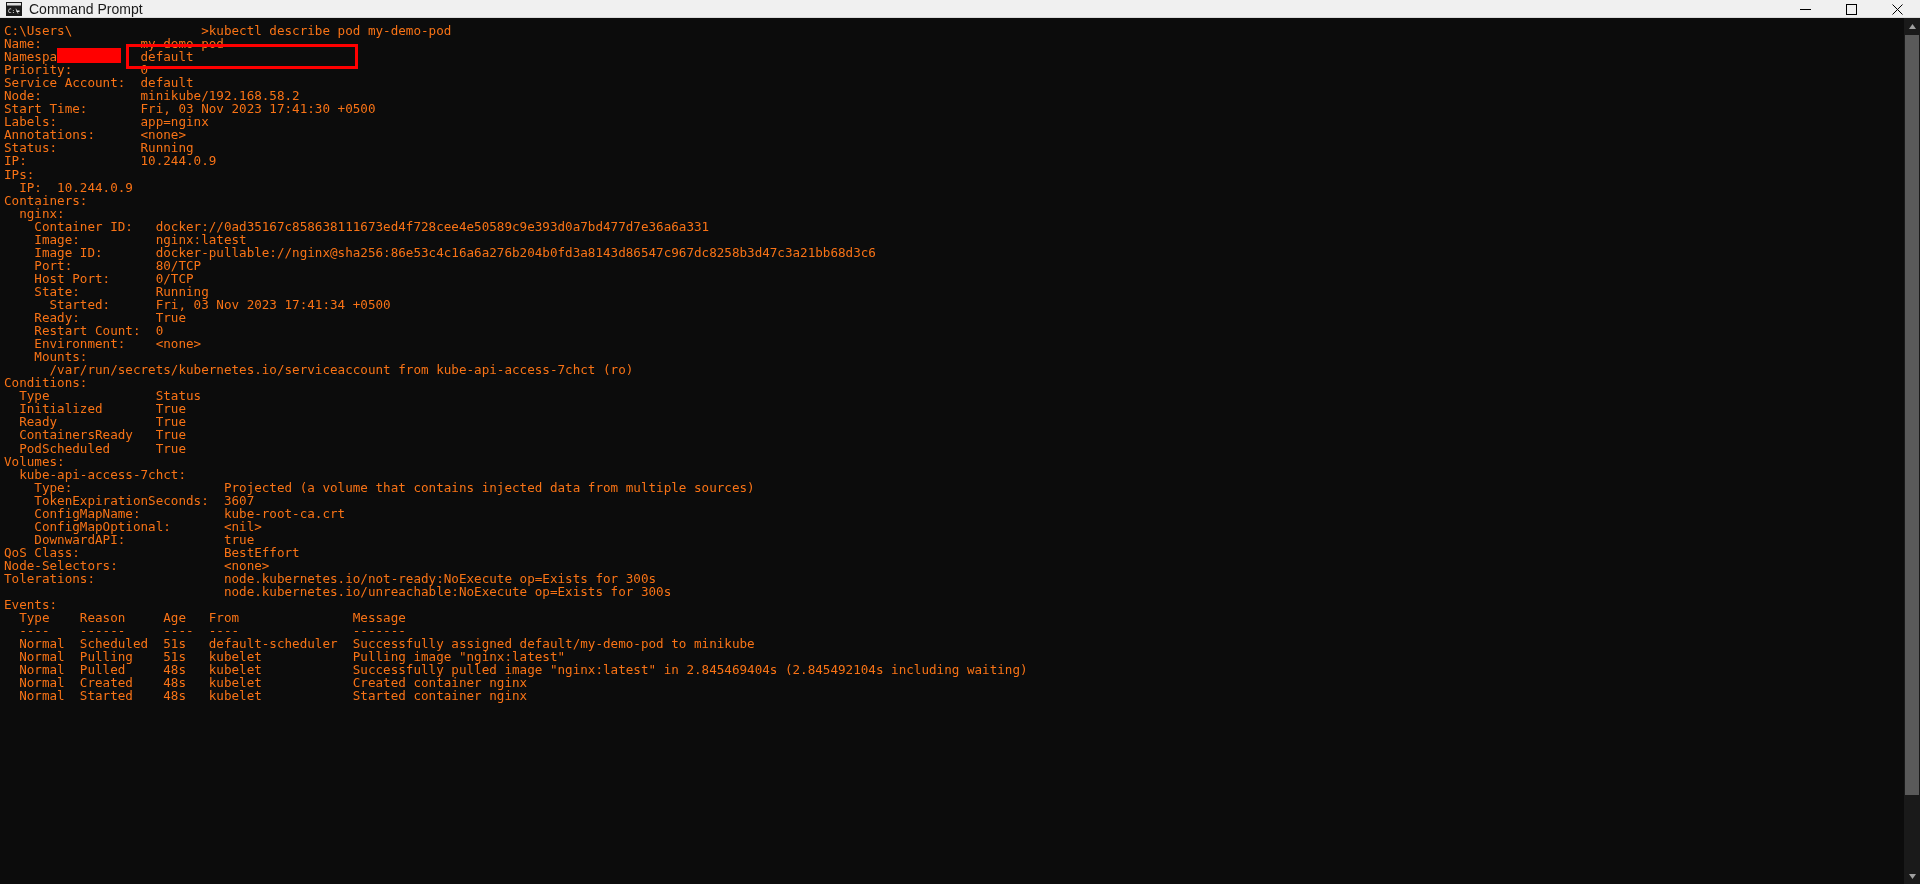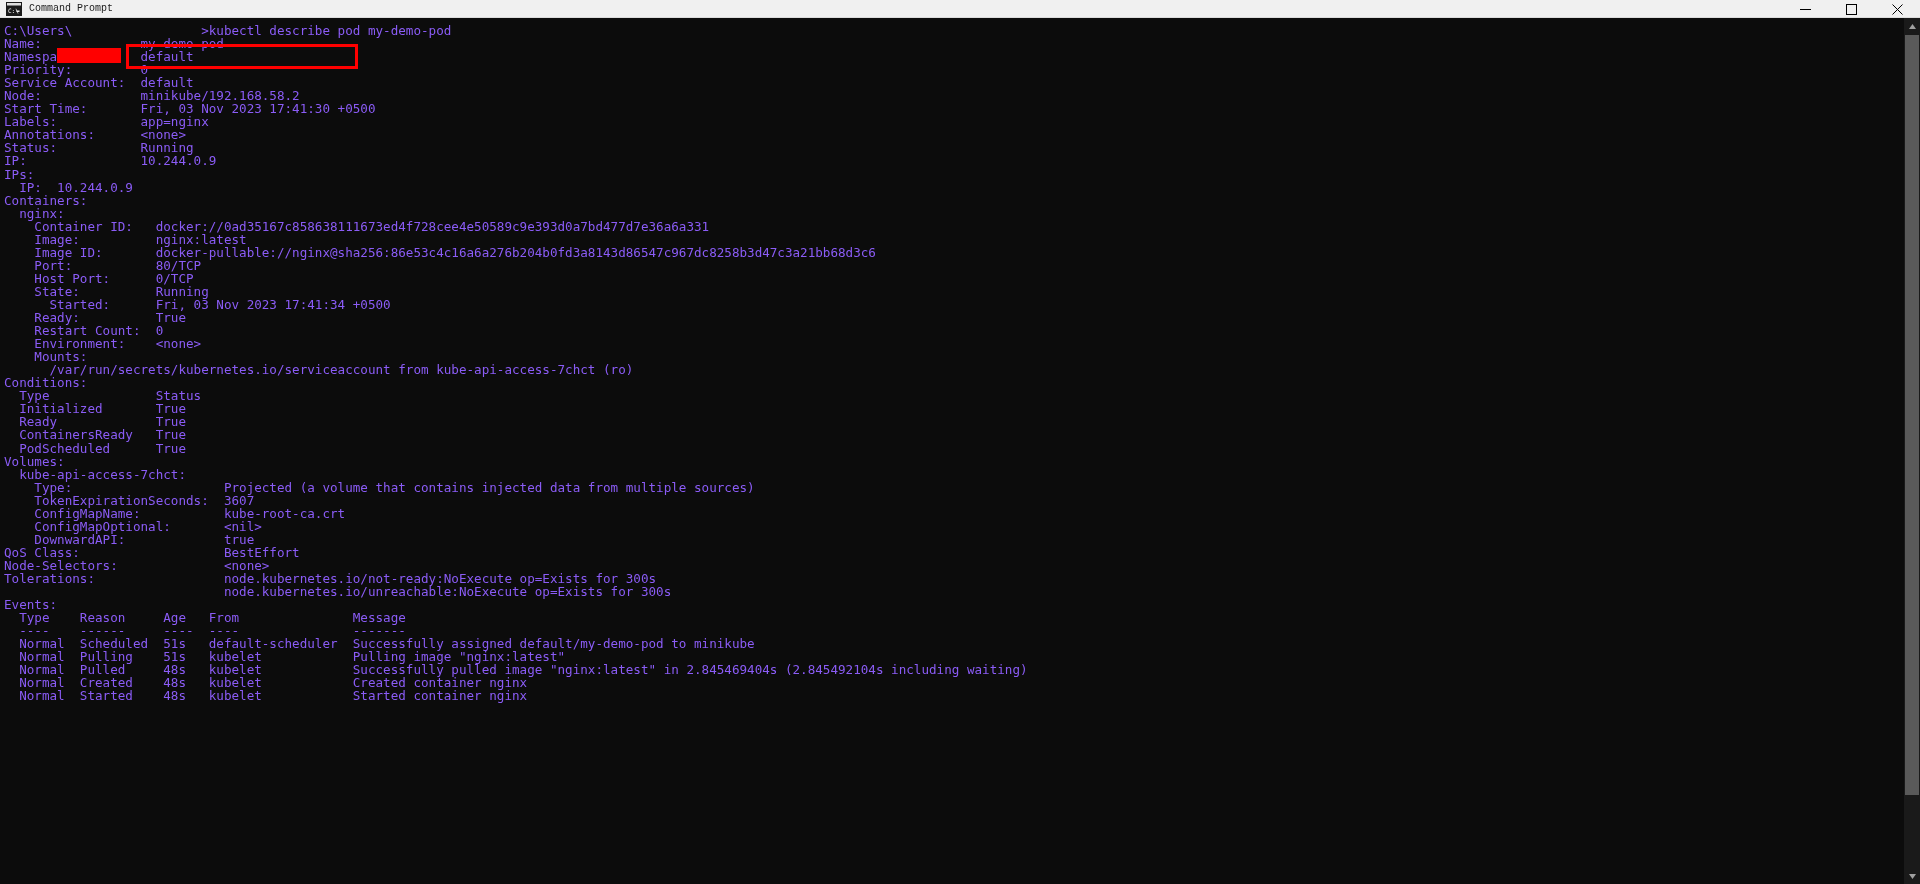--- a/index.html
+++ b/index.html
@@ -27,22 +27,22 @@
   .tb-icon {
     width: 16px;
     height: 16px;
     margin-left: 6px;
     margin-right: 7px;
     flex: none;
     position: relative;
   }
   .tb-icon svg { display:block; }
   .tb-title {
-    font-family: Liberation Mono, monospace;
-    font-size: 10px;
+    font-family: Liberation Sans, sans-serif;
+    font-size: 14px;
     color: #1a1a1a;
     line-height: 18px;
     white-space: nowrap;
   }
   .tb-controls {
     position: absolute;
     right: 0;
     top: 0;
     height: 18px;
     display: flex;
@@ -64,21 +64,21 @@
     background: #0c0c0c;
     overflow: hidden;
   }
   .term-text {
     position: absolute;
     left: 4px;
     top: 6px;
     font-family: "DejaVu Sans Mono", monospace;
     font-size: 12.6px;
     line-height: 13.05px;
-    color: #8b5cf6;
+    color: #f97316;
     white-space: pre;
     letter-spacing: 0px;
     -webkit-font-smoothing: antialiased;
   }
   .term-line { height: 13.05px; }
 
   
   .redact-block {
     position: absolute;
     background: #ff0000;

